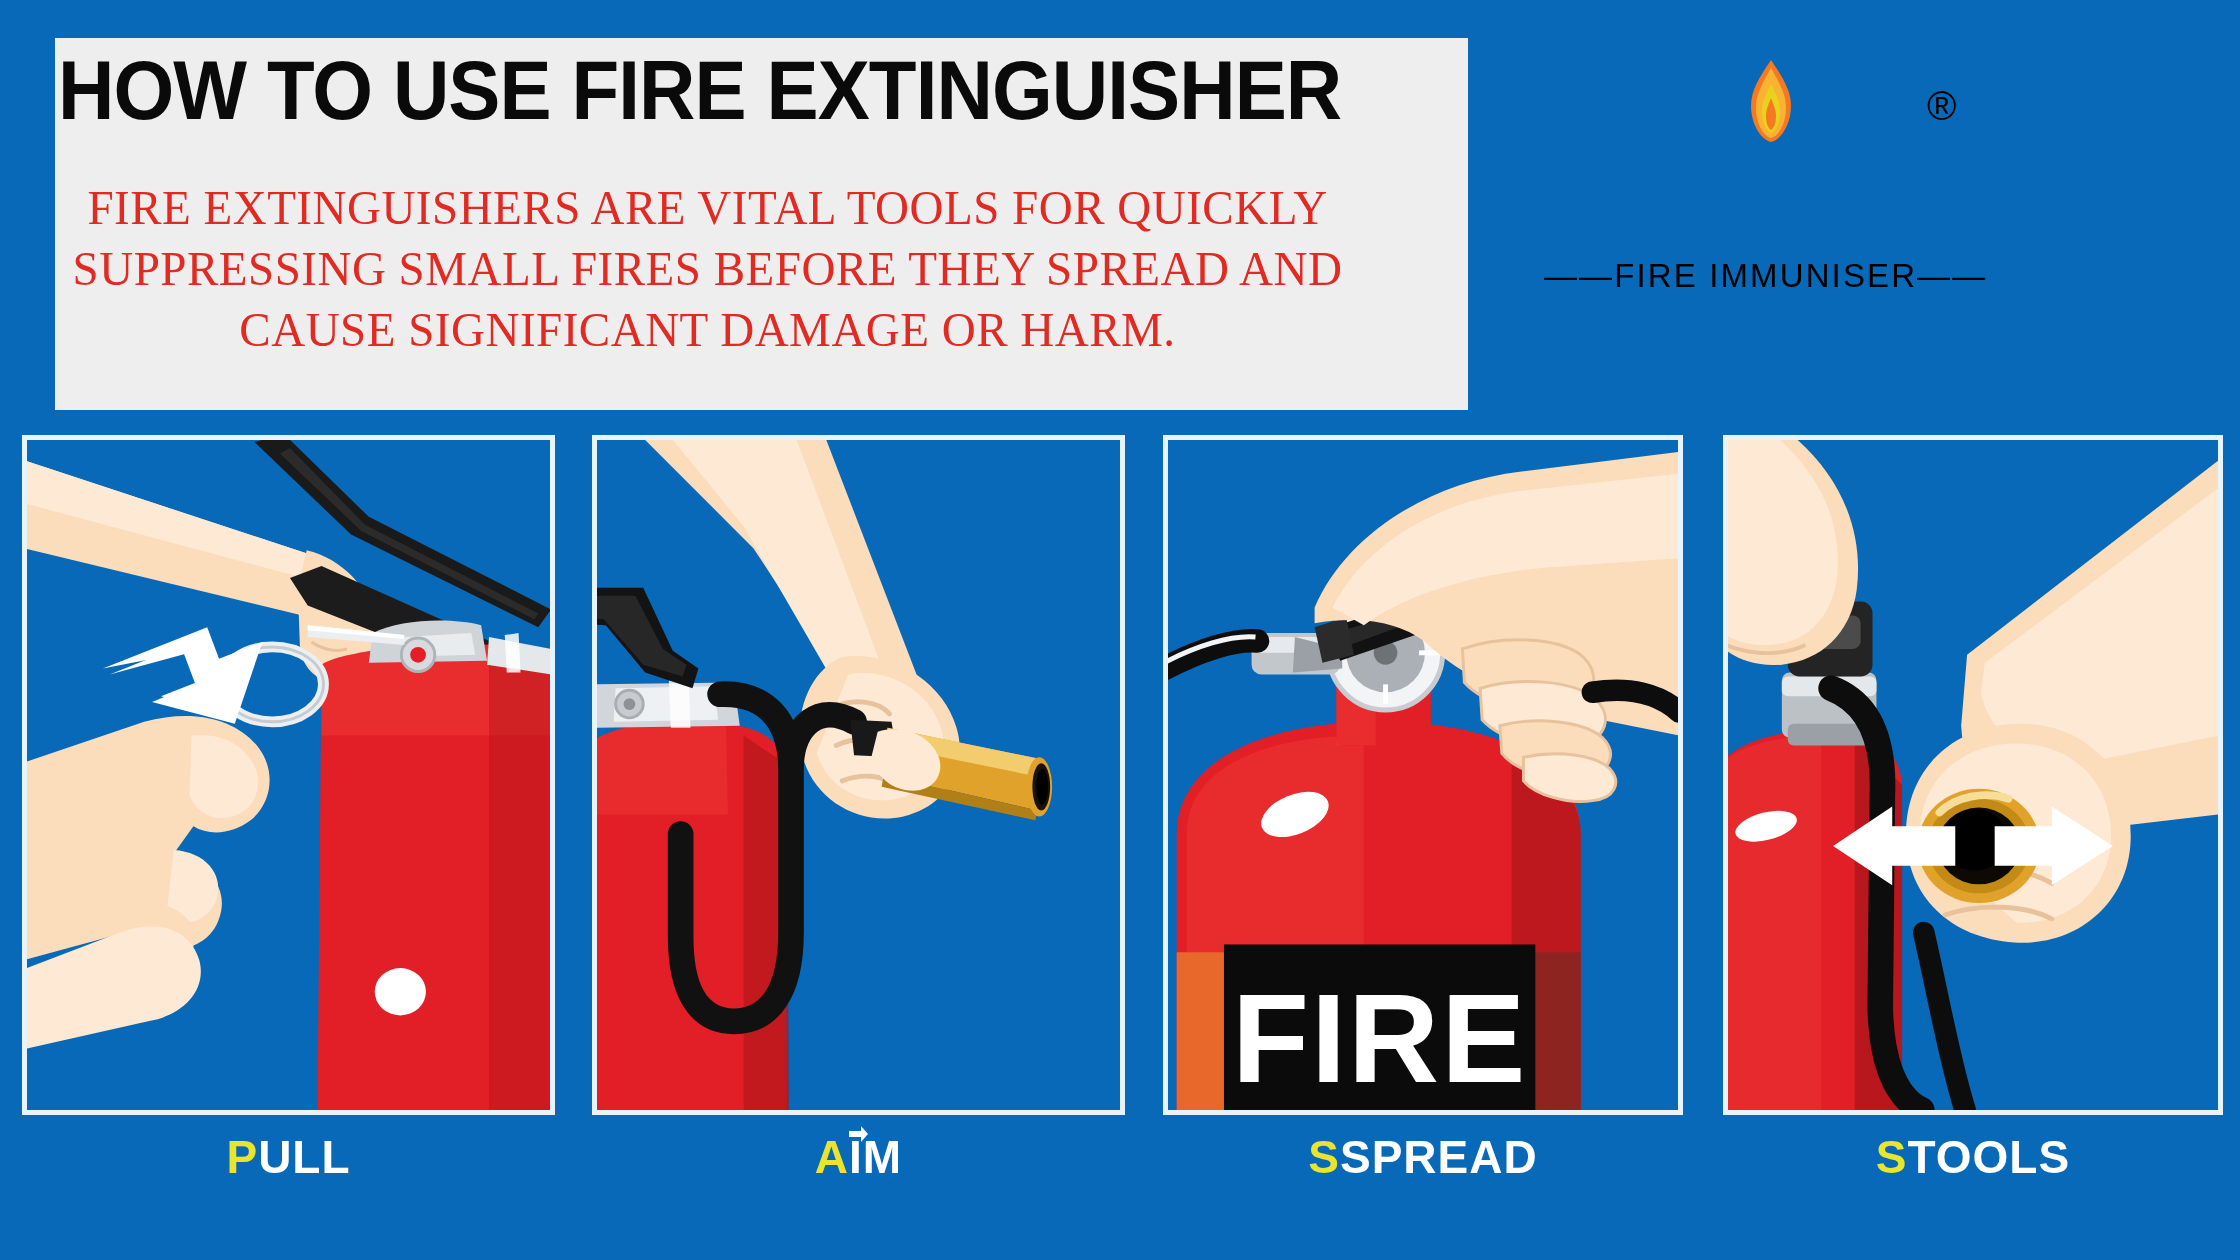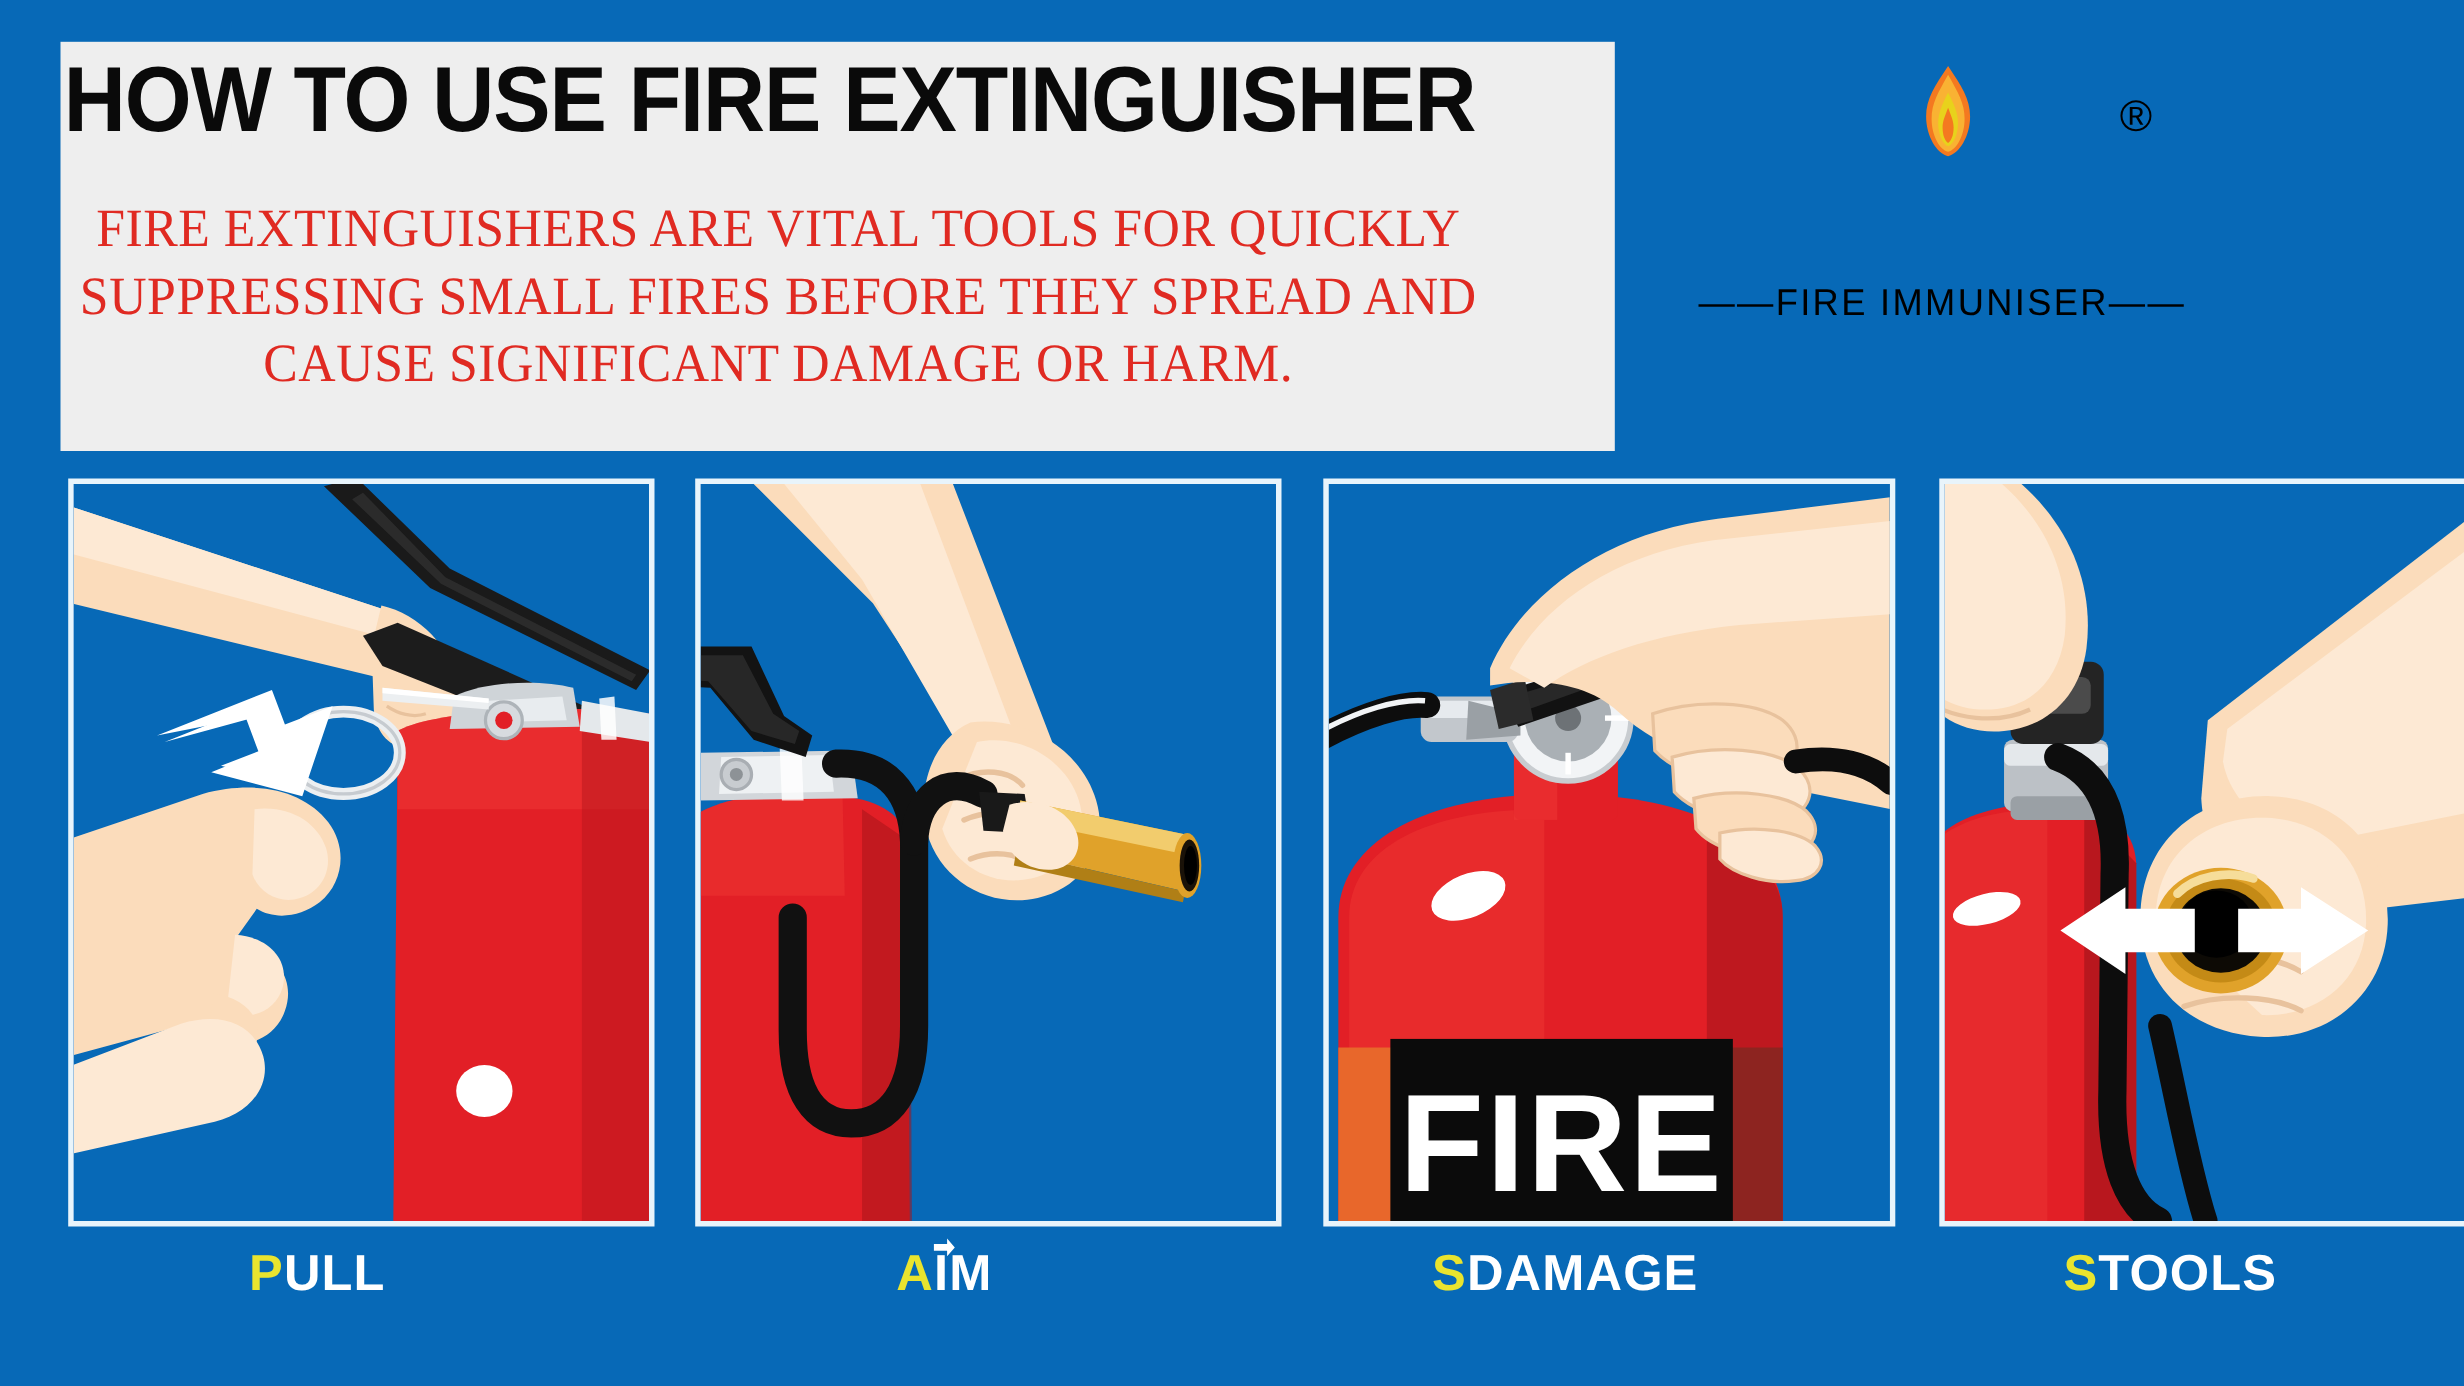--- a/index.html
+++ b/index.html
@@ -54,21 +54,21 @@
   #logo-tagline{
     position:absolute; left:14px; top:196px; width:440px;
     font-size:34px; letter-spacing:2.2px; color:#000;
     font-family:"Liberation Sans", sans-serif; white-space:nowrap;
     transform:scaleX(0.97); transform-origin:left center;
   }
 
   
   .panel{
     position:absolute; top:435px; width:533px; height:680px;
-    background:#0769b7; border:5px solid #e8f4fb; overflow:hidden;margin-left:40px;
+    background:#0769b7; border:5px solid #e8f4fb; overflow:hidden;
   }
   #panel-0{ left:22px;  }
   #panel-1{ left:592px; }
   #panel-2{ left:1163px; width:520px; }
   #panel-3{ left:1723px; width:500px; }
 
   .panel svg{ display:block; width:100%; height:100%; }
 
   
   .step-label{
@@ -295,21 +295,21 @@
   </svg>
 </div>
 
 <div class="step-label" id="label-0">
   <span class="first">P</span><span class="rest">ULL</span>
 </div>
 <div class="step-label" id="label-1">
   <span class="first">A</span><span class="rest">IM</span>
 </div>
 <div class="step-label" id="label-2">
-  <span class="first">S</span><span class="rest">DAMAGE</span>
+  <span class="first">S</span><span class="rest">SPREAD</span>
 </div>
 <div class="step-label" id="label-3">
   <span class="first">S</span><span class="rest">TOOLS</span>
 </div>
 
 <svg id="cursor-arrow" viewBox="0 0 22 22">
   <path d="M2 8 L14 8 L14 3 L21 11 L14 19 L14 14 L2 14 Z" fill="#ffffff"></path>
 </svg>
 
 </body></html>

